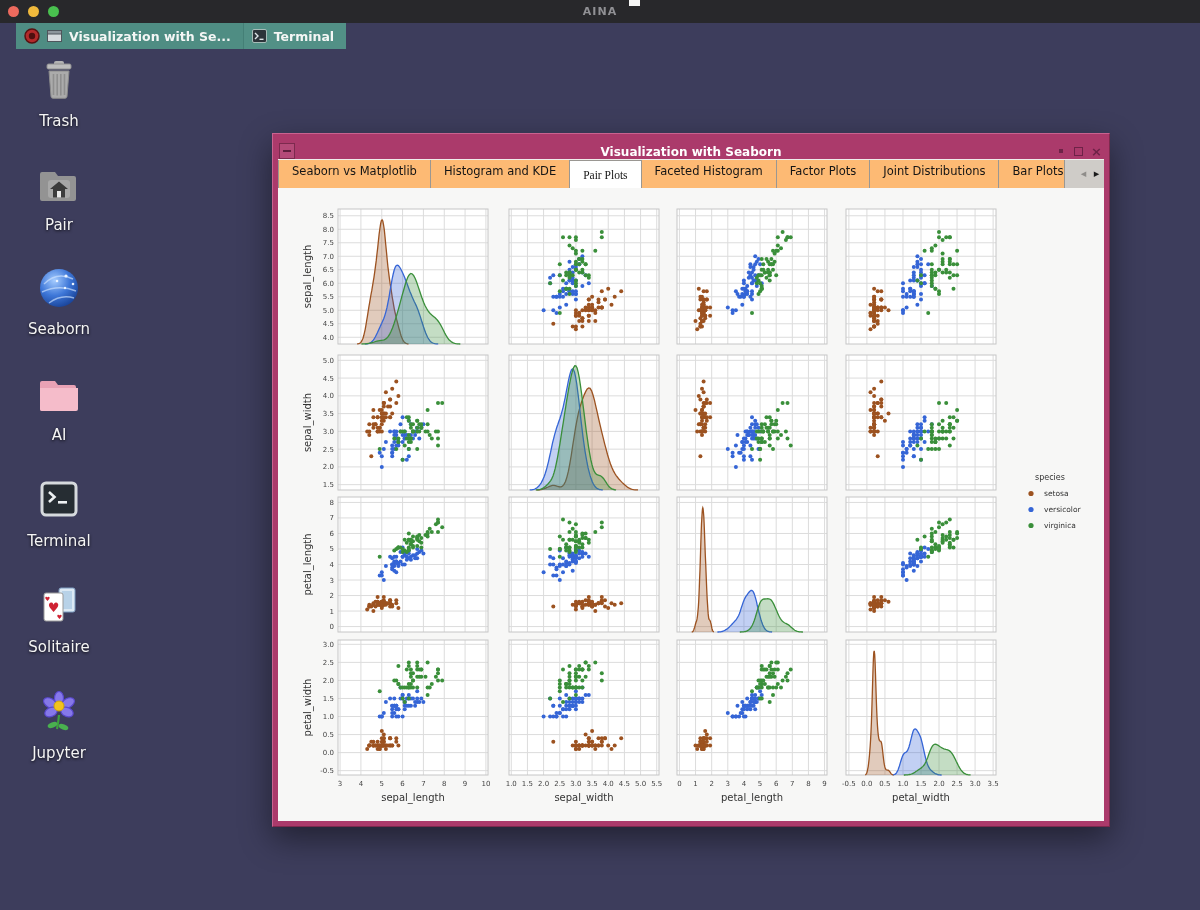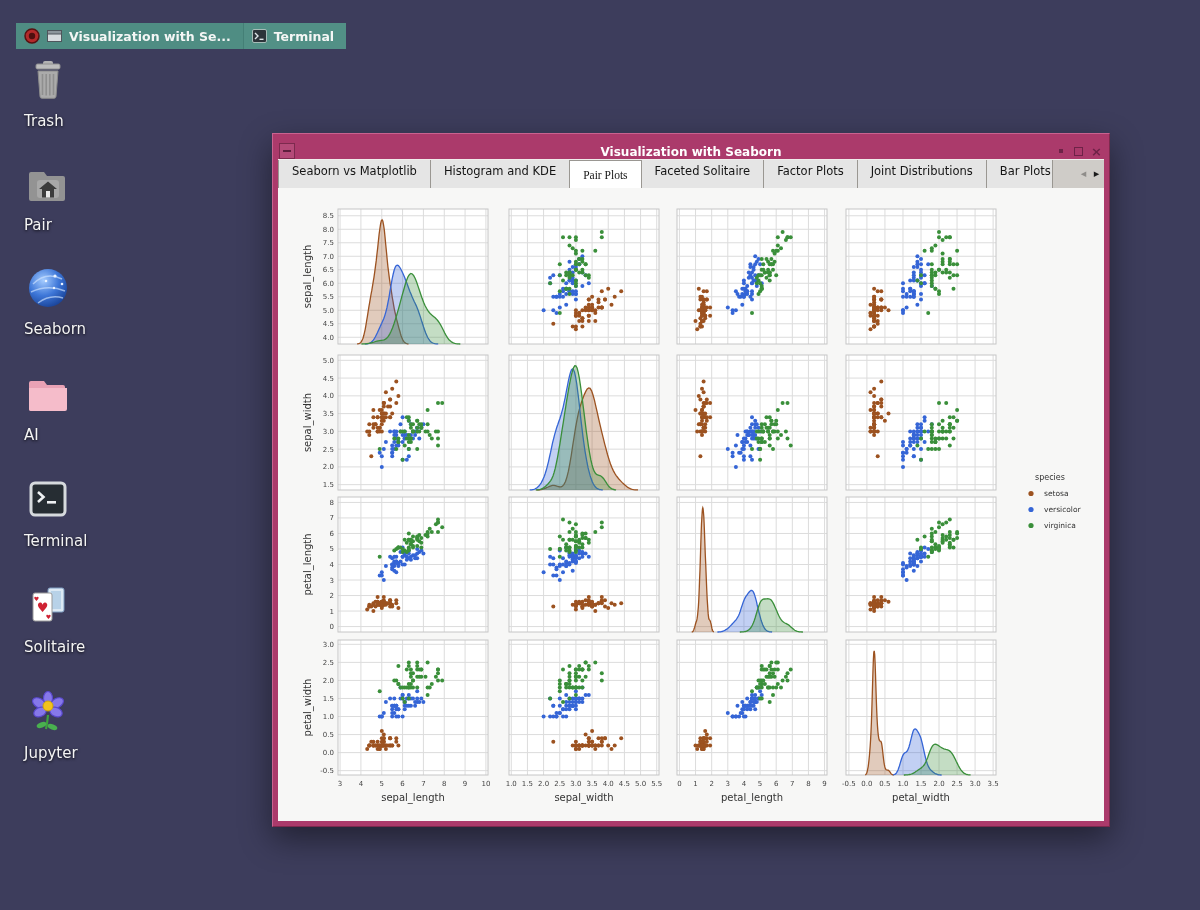--- a/index.html
+++ b/index.html
@@ -13,21 +13,21 @@
   #menu-title{position:absolute;left:0;right:0;text-align:center;color:#909094;font-size:11px;font-weight:bold;letter-spacing:1px;}
   #notch{position:absolute;left:629px;top:0;width:11px;height:6px;background:#f5f5f5;}
 
   
   #taskbar{position:absolute;left:16px;top:23px;height:26px;display:flex;}
   .task-item{height:26px;display:flex;align-items:center;gap:7px;padding:0 12px 0 8px;background:#4f8d83;cursor:pointer;}
   .task-item + .task-item{border-left:1px solid #447f76;background:#529086;}
   .task-item .tlabel{color:#f4f6f5;font-size:12.5px;font-weight:bold;white-space:nowrap;}
 
   
-  .desk-icon{position:absolute;left:24px;width:86px;text-align:left;cursor:pointer;}
+  .desk-icon{position:absolute;left:16px;width:86px;text-align:center;cursor:pointer;}
   .desk-icon .dlabel{margin-top:4px;color:#f4f4f4;font-size:15px;text-shadow:0 1px 3px rgba(0,0,0,.85);}
 
   
   #app-window{position:absolute;left:272px;top:133px;width:838px;height:694px;background:#ab3a6b;
     padding:3px 5px 6px 5px;border:1px solid #7c2a4e;box-shadow:0 12px 30px rgba(0,0,0,.45);
     border-top-color:#c9628f;border-left-color:#c9628f;}
   .titlebar{position:relative;height:22px;display:flex;align-items:flex-end;}
   .tb-menu-btn{width:16px;height:16px;margin-left:1px;border:1px solid #7c2a4e;background:#b44a78;
     display:flex;align-items:center;justify-content:center;cursor:pointer;}
   .tb-menu-btn .dash{width:8px;height:2px;background:#5e1f3d;}
@@ -35,40 +35,49 @@
   .tb-controls{margin-left:auto;display:flex;align-items:center;gap:3px;z-index:2;}
   .tb-ctl{width:15px;height:16px;display:flex;align-items:center;justify-content:center;color:#6e2247;cursor:pointer;}
   .tb-ctl .dotg{width:4px;height:4px;background:#6e2247;}
   .tb-ctl .sqg{width:9px;height:9px;border:1.6px solid #6e2247;}
   .tb-ctl .xg{font-size:13px;font-weight:bold;line-height:1;}
 
   
   .tabbar{height:29px;background:#cfccc8;border-top:1px solid #efedeb;display:flex;align-items:flex-end;overflow:hidden;}
   #tabs{display:flex;align-items:flex-end;height:29px;flex:1;min-width:0;overflow:hidden;}
   .tab{flex:0 0 auto;height:36px;margin-top:5px;padding:0 13px;display:flex;align-items:center;
-    background:#e5e5e5;border:1px solid #9a9792;border-bottom:none;color:#151515;font-size:11.5px;
+    background:#fdba74;border:1px solid #9a9792;border-bottom:none;color:#151515;font-size:11.5px;
     white-space:nowrap;cursor:pointer;}
   .tab + .tab{border-left:none;}
   .tab.active{background:#ffffff;height:28px;margin-top:1px;position:relative;z-index:1;font-family:Liberation Serif, serif;}
   .tab.clip{flex:0 1 auto;min-width:0;overflow:hidden;}
   .tab-arrows{display:flex;align-items:center;height:29px;padding:0 2px;gap:2px;}
   .tab-arrow{width:11px;height:18px;display:flex;align-items:center;justify-content:center;font-size:11px;cursor:pointer;}
   .tab-arrow.dim{color:#8f8d8a;}
   .tab-arrow.on{color:#1a1a1a;}
 
   
   .content{position:relative;height:633px;background:#f7f7f6;overflow:hidden;}
   #figure{position:absolute;left:0;top:0;width:828px;height:633px;}
   svg text{font-family:"DejaVu Sans",sans-serif;}
 </style>
 </head>
 <body>
 
 <div id="screen">
 
+  <div id="menubar">
+    <div class="lights">
+      <span class="light" id="light-close" style="background: rgb(237, 106, 94);"></span>
+      <span class="light" id="light-min" style="background: rgb(240, 185, 60);"></span>
+      <span class="light" id="light-max" style="background: rgb(73, 192, 79);"></span>
+    </div>
+    <div id="menu-title">AINA</div>
+    <div id="notch"></div>
+  </div>
 
   <div id="taskbar">
       <div class="task-item">
         <span style="display: flex;">
           <svg width="16" height="16" viewBox="0 0 16 16">
             <circle cx="8" cy="8" r="7" fill="#b22a2a" stroke="#571111" stroke-width="1.5"></circle>
             <circle cx="8" cy="8" r="3.2" fill="#4e0f0f"></circle>
           </svg>
         </span>
         <span style="display: flex;">
@@ -188,21 +197,21 @@
         <div class="tb-ctl">
             <span class="xg">×</span>
           </div>
       </div>
     </div>
     <div class="tabbar">
       <div id="tabs">
           <div class="tab">Seaborn vs Matplotlib</div>
           <div class="tab">Histogram and KDE</div>
           <div class="tab active">Pair Plots</div>
-          <div class="tab">Faceted Solitaire</div>
+          <div class="tab">Faceted Histogram</div>
           <div class="tab">Factor Plots</div>
           <div class="tab">Joint Distributions</div>
           <div class="tab clip" style="max-width: 66px;">Bar Plots</div>
         </div>
       <div class="tab-arrows">
         <div class="tab-arrow dim">◂</div>
         <div class="tab-arrow on">▸</div>
       </div>
     </div>
     <div class="content">

